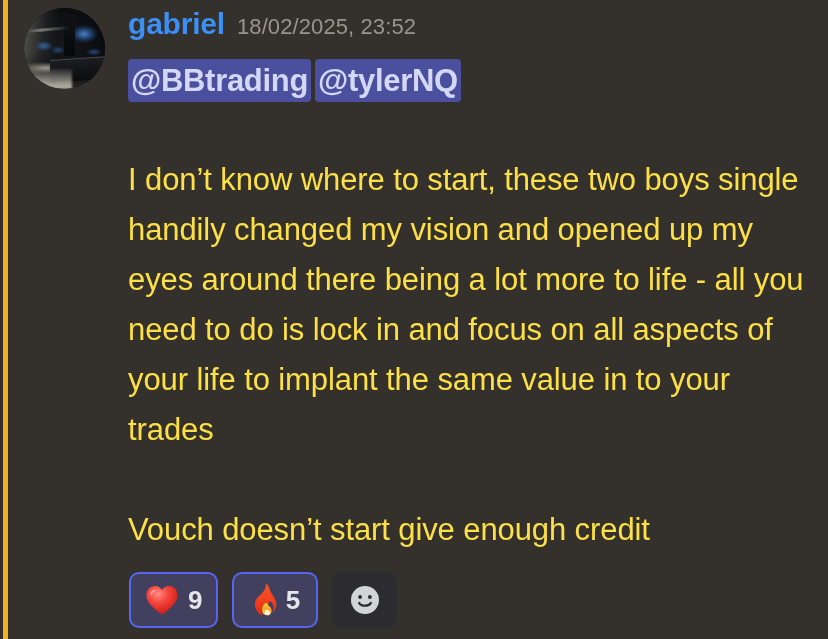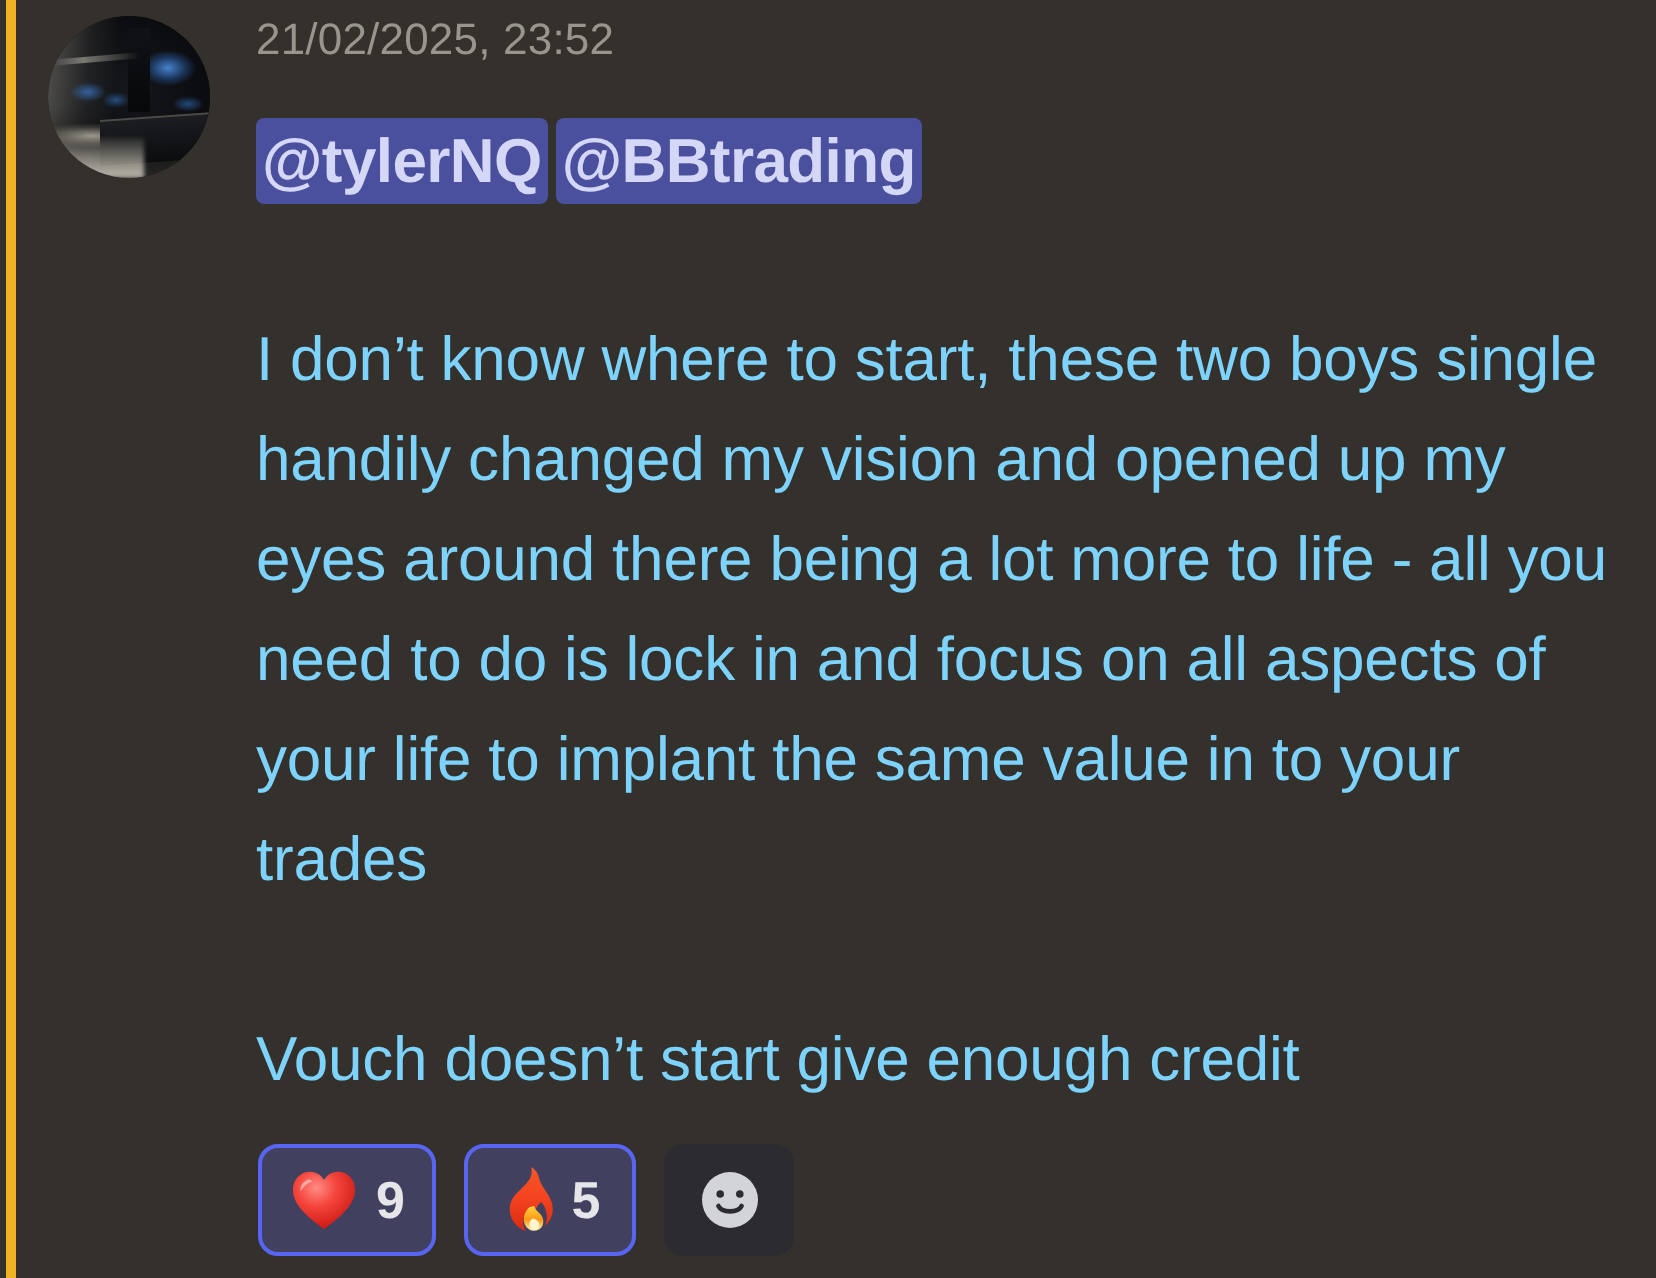--- a/index.html
+++ b/index.html
@@ -156,21 +156,21 @@
   
   .msg-body {
     position: absolute;
     left: 128px;
     top: 155px;
     width: 690px;
   }
   .msg-paragraph {
     font-size: 31px;
     line-height: 50px;
-    color: #7dd3fc;
+    color: #fde047;
     letter-spacing: -0.1px;
     font-weight: 400;
     white-space: pre-wrap;
     word-break: normal;
   }
   .msg-spacer {
     height: 50px;
   }
 
   
@@ -236,26 +236,27 @@
   <div class="avatar">
     <div class="avatar-photo">
       <div class="avatar-pillar"></div>
       <div class="avatar-ceiling"></div>
       <div class="avatar-counter"></div>
       <div class="avatar-floor"></div>
     </div>
   </div>
 
   <div class="msg-header">
-    <span class="timestamp">21/02/2025, 23:52</span>
+    <span class="author-name">gabriel</span>
+    <span class="timestamp">18/02/2025, 23:52</span>
   </div>
 
   <div class="mentions-row">
+    <span class="mention">@BBtrading</span>
     <span class="mention">@tylerNQ</span>
-    <span class="mention">@BBtrading</span>
   </div>
 
   <div class="msg-body">
     <div class="msg-paragraph">I don’t know where to start, these two boys single handily changed my vision and opened up my eyes around there being a lot more to life - all you need to do is lock in and focus on all aspects of your life to implant the same value in to your trades</div>
     <div class="msg-spacer"></div>
     <div class="msg-paragraph">Vouch doesn’t start give enough credit</div>
   </div>
 
   <div class="reactions-row">
 

